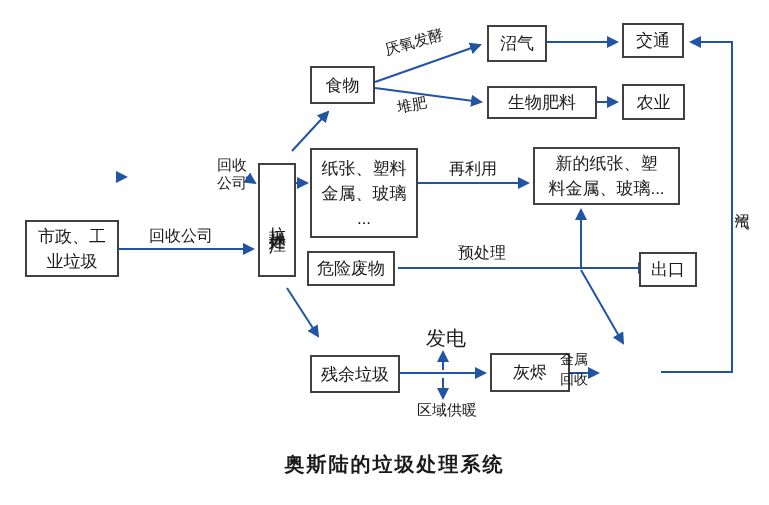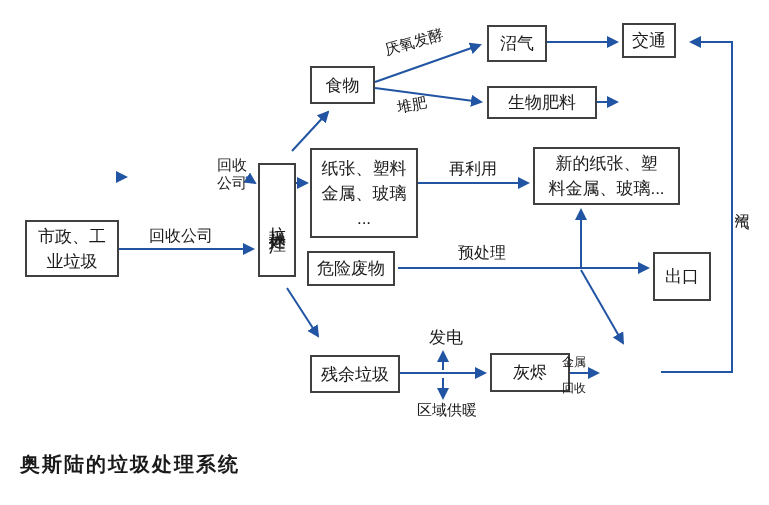--- a/index.html
+++ b/index.html
@@ -33,21 +33,21 @@
     white-space:pre-line;text-align:center;font-size:16px;line-height:18px;
   }
   .lbl--vert{
     writing-mode:vertical-rl;text-orientation:upright;
     letter-spacing:2px;font-size:15px;
   }
   .rot16{transform:rotate(-16deg);}
   .rot10{transform:rotate(-10deg);}
   .title{
     position:absolute;z-index:2;left:20px;top:451px;width:749px;
-    text-align:left;font-size:20px;font-weight:bold;letter-spacing:2px;
+    text-align:center;font-size:20px;font-weight:bold;letter-spacing:2px;
     color:var(--text);
   }
 </style>
 </head>
 <body>
 
 <div class="canvas">
 
   <svg class="edges" width="769" height="505" viewBox="0 0 769 505">
     <defs>
@@ -75,38 +75,39 @@
     <path class="edge" d="M551,373 L598,373"></path>
     <path class="edge" d="M661,372 L732,372 L732,42 L691,42"></path>
   </svg>
 
   <div class="node node--vert" style="left:258px;top:163px;width:38px;height:114px">垃圾处理厂</div>
   <div class="node" style="left:25px;top:220px;width:94px;height:57px">市政、工
 业垃圾</div>
   <div class="node" style="left:310px;top:66px;width:65px;height:38px">食物</div>
   <div class="node" style="left:487px;top:25px;width:60px;height:37px">沼气</div>
   <div class="node" style="left:487px;top:86px;width:110px;height:33px">生物肥料</div>
-  <div class="node" style="left:622px;top:23px;width:54px;height:35px">交通</div>
+  <div class="node" style="left:622px;top:23px;width:62px;height:35px">交通</div>
+  <div class="node" style="left:622px;top:84px;width:63px;height:36px">农业</div>
   <div class="node" style="left:310px;top:148px;width:108px;height:90px">纸张、塑料
 金属、玻璃
 ...</div>
   <div class="node" style="left:533px;top:147px;width:147px;height:58px">新的纸张、塑
 料金属、玻璃...</div>
   <div class="node" style="left:307px;top:251px;width:88px;height:35px">危险废物</div>
-  <div class="node" style="left:653px;top:252px;width:58px;height:49px">出口</div>
+  <div class="node" style="left:639px;top:252px;width:58px;height:35px">出口</div>
   <div class="node" style="left:310px;top:355px;width:90px;height:38px">残余垃圾</div>
   <div class="node" style="left:490px;top:353px;width:80px;height:39px">灰烬</div>
 
   <div class="lbl" style="left:214px;top:156px;width:36px;font-size:15px">回收
 公司</div>
   <div class="lbl" style="left:146px;top:227px;width:70px">回收公司</div>
   <div class="lbl rot16" style="left:378px;top:33px;width:72px;font-size:15px">厌氧发酵</div>
   <div class="lbl rot10" style="left:394px;top:96px;width:36px;font-size:15px">堆肥</div>
   <div class="lbl" style="left:444px;top:160px;width:58px">再利用</div>
   <div class="lbl" style="left:454px;top:244px;width:56px">预处理</div>
-  <div class="lbl" style="left:426px;top:329px;width:40px;font-size:17px">发电</div>
+  <div class="lbl" style="left:426px;top:329px;width:40px;font-size:20px">发电</div>
   <div class="lbl" style="left:408px;top:401px;width:78px;font-size:15px">区域供暖</div>
-  <div class="lbl" style="left:554px;top:349px;width:40px;font-size:12px;line-height:26px">金属
+  <div class="lbl" style="left:554px;top:349px;width:40px;font-size:14px;line-height:20px">金属
 回收</div>
   <div class="lbl lbl--vert" style="left:733px;top:180px;height:46px">沼气</div>
 
   <div class="title">奥斯陆的垃圾处理系统</div>
 </div>
 
 </body></html>

